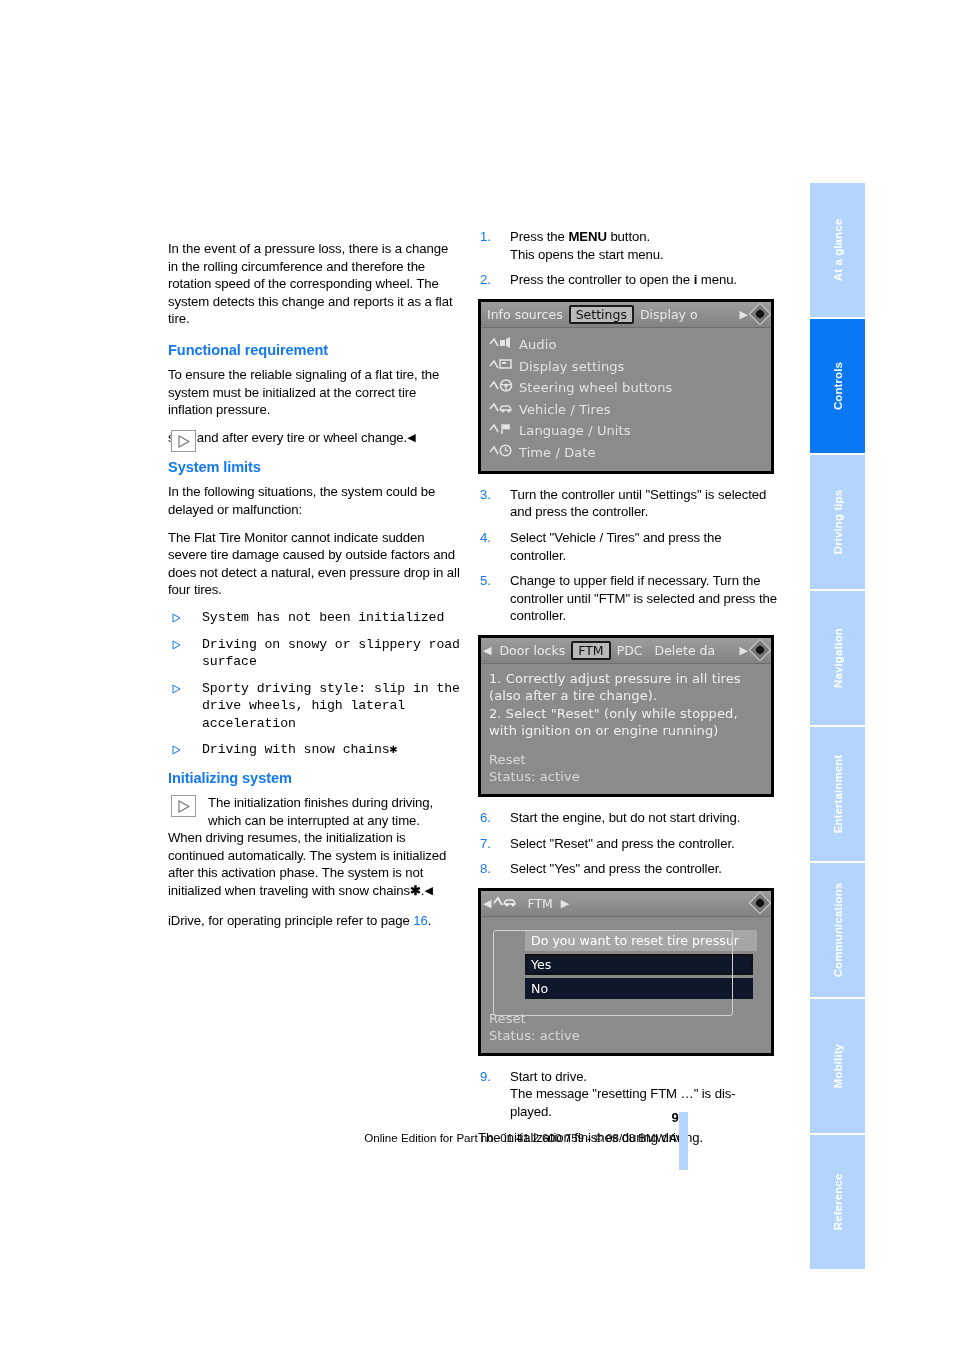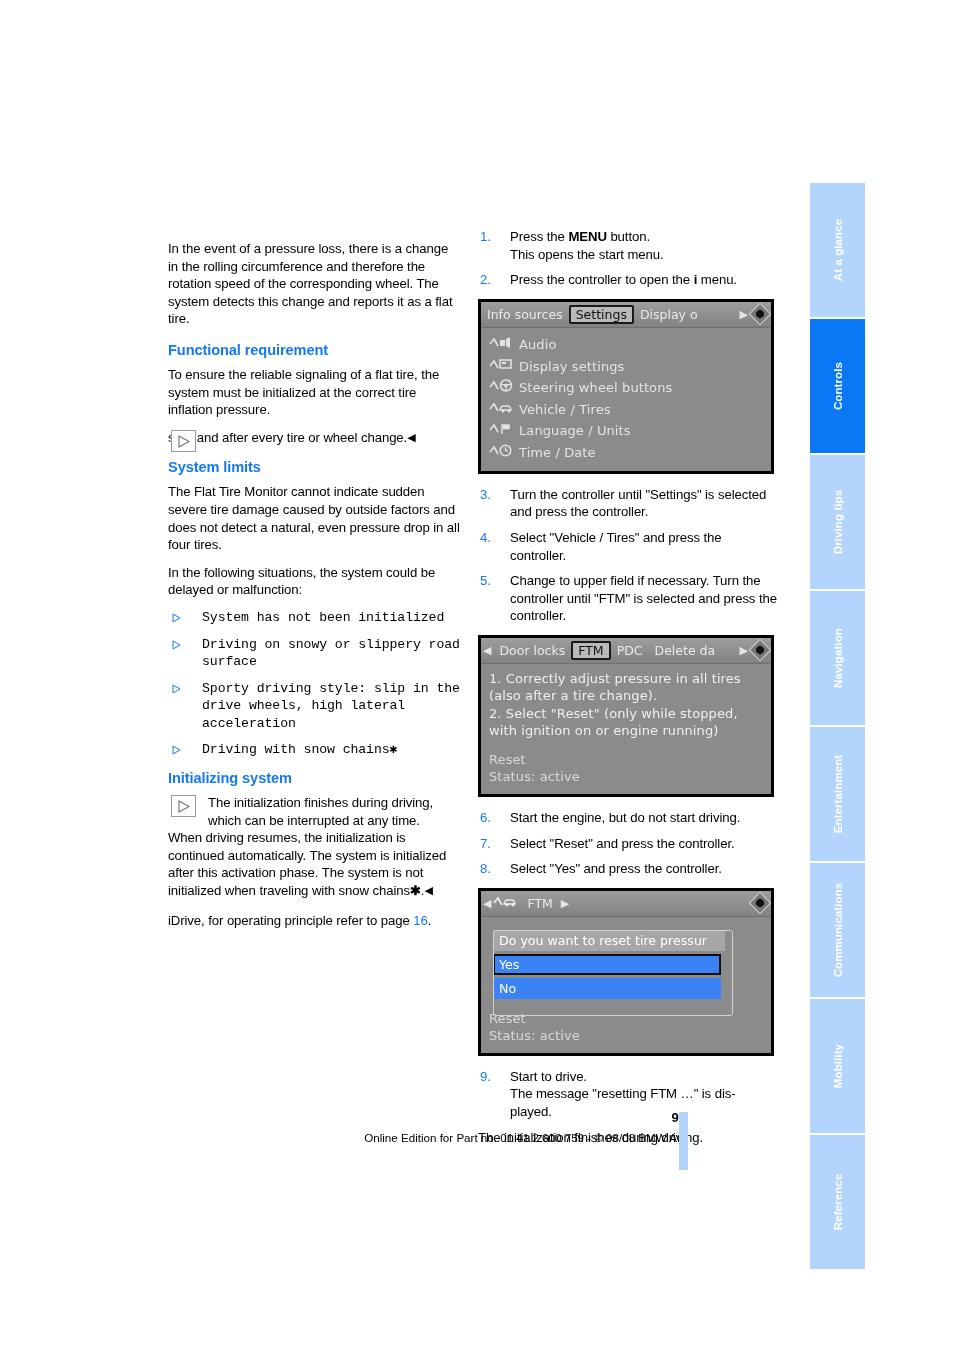--- a/index.html
+++ b/index.html
@@ -90,31 +90,31 @@
   }
   .shot-body { padding: 6px 8px 8px 8px; }
   .menu-row { display: flex; align-items: center; height: 21.5px; }
   .menu-row .mi { width: 30px; flex: none; }
   .menu-row .ml { font-size: 13px; color: #e3e3e3; letter-spacing: 0.1px; }
   .shot-line { font-size: 13px; color: #efefef; line-height: 17.5px; letter-spacing: 0.1px; }
   .shot-line.dim { color: #d8d8d8; }
   .spacer10 { height: 11px; }
 
   
-  .dlg { margin: 7px 4px 0 4px; width: 240px; position: relative; }
+  .dlg { margin: 7px 4px 0 4px; width: 240px; position: relative; padding-left: 32px; }
   .dlg .bubble {
     position: absolute; left: 0; top: 0; width: 240px; height: 86px;
     border: 1px solid #d2d2d2; border-radius: 3px;
   }
   .dlg-q {
     background: #a6a6a6; color: #fff; font-size: 12.6px; padding: 3px 6px;
     white-space: nowrap; overflow: hidden; width: 232px;
   }
   .dlg-opt {
-    background: #3b82f6; color: #fff; font-size: 12.6px; padding: 3px 6px;
+    background: #0f172a; color: #fff; font-size: 12.6px; padding: 3px 6px;
     margin-top: 3px; width: 228px;
   }
   .dlg-opt.sel { border: 2px solid #111; padding: 1px 4px; color: #fff; }
   .shot-center { text-align: center; }
 
   
   .tabs { position: absolute; left: 810px; top: 183px; width: 55px; }
   .tab-v {
     width: 55px; background: #b3d4fc; position: relative;
     margin-bottom: 2px;
@@ -157,22 +157,22 @@
     <div class="note">
       <span class="tri-box">
         <svg width="13" height="13" viewBox="0 0 13 13">
             <polygon points="2,1 12,6.5 2,12" fill="none" stroke="#6f6f6f" stroke-width="1.1"></polygon>
           </svg>
       </span>
       <div class="nt cont"><span>sure and after every tire or wheel change.</span><span class="endmark">◀</span></div>
     </div>
 
     <h2 class="sec">System limits</h2>
+    <p class="para tight">In the following situations, the system could be delayed or malfunction:</p>
     <p class="para tight">The Flat Tire Monitor cannot indicate sudden severe tire damage caused by outside factors and does not detect a natural, even pressure drop in all four tires.</p>
-    <p class="para tight">In the following situations, the system could be delayed or malfunction:</p>
 
     <div class="blist">
       <div class="bitem">
         <span class="bmark">
           <svg width="9" height="10" viewBox="0 0 9 10">
               <polygon points="1,1 8,5 1,9" fill="none" stroke="#1479f0" stroke-width="1"></polygon>
             </svg>
         </span>
         <span>System has not been initialized</span>
       </div>

